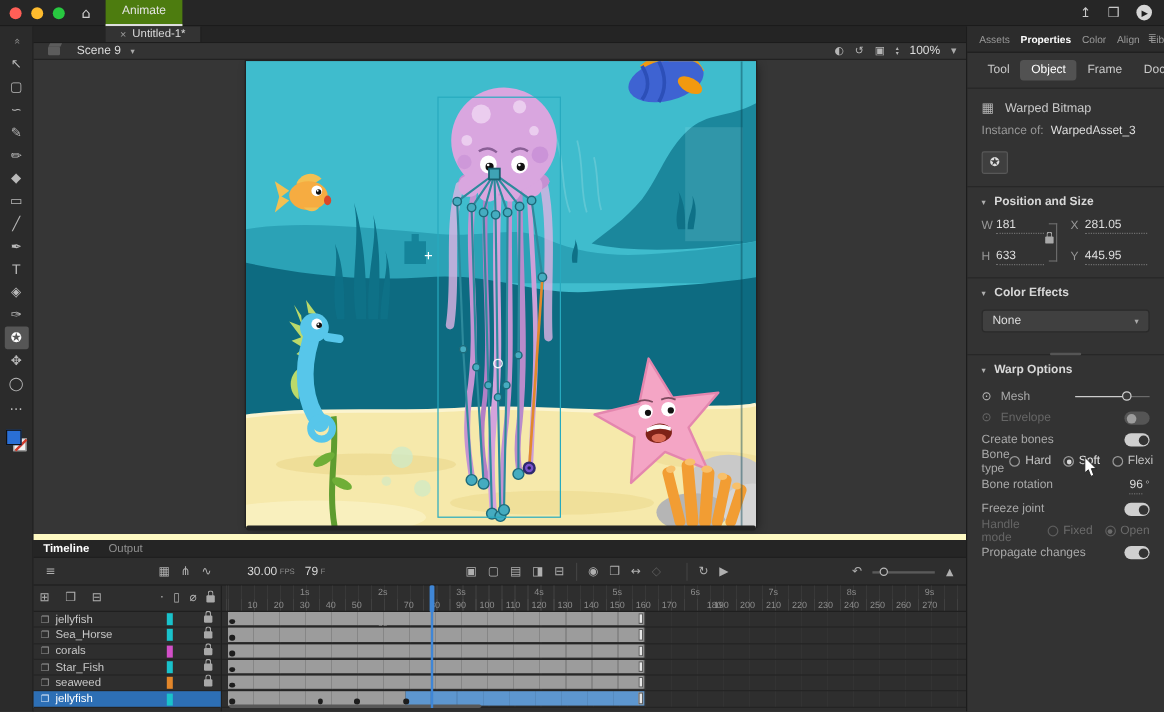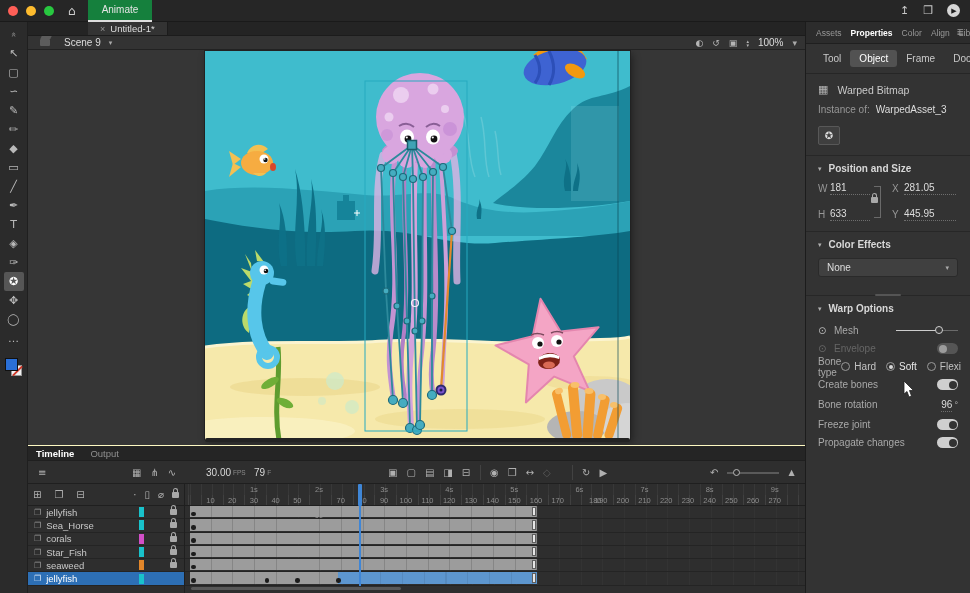--- a/index.html
+++ b/index.html
@@ -4,21 +4,21 @@
 <style>
 *{box-sizing:border-box;margin:0;padding:0}
 html,body{width:970px;height:593px;overflow:hidden}
 body{position:relative;background:#333;font-family:"Liberation Sans","DejaVu Sans",sans-serif;font-size:10px;color:#c9c9c9;-webkit-font-smoothing:antialiased}
 .icon{font-family:"DejaVu Sans",sans-serif}
 
 
 .titlebar{position:absolute;left:0;top:0;width:970px;height:22px;background:#262626;border-bottom:1px solid #1a1a1a;display:flex;align-items:center}
 .tl-dot{width:10px;height:10px;border-radius:50%;margin-left:8px}
 .home{margin-left:14px;color:#cfcfcf;font-size:12px}
-.app-tab{margin-left:12px;height:22px;display:flex;align-items:center;padding:0 14px;color:#e4e4e4;border-bottom:2px solid #dedede;background:#15803d;font-size:10px}
+.app-tab{margin-left:12px;height:22px;display:flex;align-items:center;padding:0 14px;color:#e4e4e4;border-bottom:2px solid #dedede;background:#4d7c0f;font-size:10px}
 .tb-right{margin-left:auto;display:flex;align-items:center;gap:14px;padding-right:10px}
 .tb-right .icon{color:#c9c9c9;font-size:11px}
 .playcirc{width:13px;height:13px;border-radius:50%;background:#d6d6d6;display:flex;align-items:center;justify-content:center}
 .playcirc span{font-size:7px;color:#1e1e1e;margin-left:1px}
 
 
 .left-toolbar{position:absolute;left:0;top:22px;width:28px;height:571px;background:#2b2b2b;border-right:1px solid #1f1f1f;display:flex;flex-direction:column;align-items:center;padding-top:3px}
 .tool{width:20px;height:19px;display:flex;align-items:center;justify-content:center;color:#b9b9b9;font-size:11px;border-radius:2px;font-family:"DejaVu Sans",sans-serif}
 .tool.sel{background:#565656;color:#fff}
 .tool.rot{transform:rotate(90deg);font-size:9px;color:#8d8d8d}
@@ -84,21 +84,21 @@
 .radio{width:9px;height:9px;border:1.5px solid #9a9a9a;border-radius:50%;position:relative;display:inline-block}
 .radio.checked::after{content:"";position:absolute;left:1.5px;top:1.5px;width:4px;height:4px;border-radius:50%;background:#d8d8d8}
 .radio.dimr{border-color:#5d5d5d}
 .radio.dimr.checked::after{background:#6b6b6b}
 .ropt{display:flex;align-items:center;gap:4px;color:#c3c3c3}
 .ropt.dimt{color:#6b6b6b}
 .degval{margin-left:auto}
 .deg{color:#b5b5b5;font-size:9px;margin-left:2px}
 
 
-.timeline-panel{position:absolute;left:28px;top:445px;width:777px;height:148px;background:#2e2e2e;border-top:1px solid #fef9c3}
+.timeline-panel{position:absolute;left:28px;top:445px;width:777px;height:148px;background:#2e2e2e;border-top:5px solid #fef9c3}
 .tl-tabs{height:15px;background:#252525;display:flex;align-items:center;gap:16px;padding-left:8px;border-bottom:1px solid #1f1f1f;font-size:9.5px}
 .tl-tab{color:#8f8f8f}
 .tl-tab.active{color:#fff;font-weight:bold}
 .tl-toolbar{position:relative;height:23px;border-bottom:1px solid #1f1f1f}
 .tl-toolbar .grp{position:absolute;top:0;height:23px;display:flex;align-items:center;gap:9px}
 .ticon{color:#b0b0b0;font-size:10px;font-family:"DejaVu Sans",sans-serif}
 .ticon.dis{color:#5a5a5a}
 .vsep{position:absolute;top:4px;width:1px;height:15px;background:#424242}
 .fpsblk{position:absolute;top:0;height:23px;display:flex;align-items:center;color:#d8d8d8}
 .fpsblk sup{font-size:6.5px;color:#8a8a8a;margin-left:2px}
@@ -453,51 +453,64 @@
         </span>
     </div>
     <div class="wrow dim">
       <span class="eye icon">⊙</span>
       <span>Envelope</span>
       <span class="ctl">
           <span class="toggle off"></span>
         </span>
     </div>
     <div class="wrow">
+      <span>Create bones</span>
+      <span class="ctl">
+          <span class="toggle on"></span>
+        </span>
+    </div>
+    <div class="wrow">
       <span>Bone type</span>
       <span class="ctl">
         <span class="ropt">
             <span class="radio"></span>
             <span>Hard</span>
           </span>
         <span class="ropt">
             <span class="radio checked"></span>
             <span style="color:#e8e8e8">Soft</span>
           </span>
         <span class="ropt">
             <span class="radio"></span>
             <span>Flexi</span>
           </span>
       </span>
     </div>
-    <div class="wrow">
-      <span>Create bones</span>
-      <span class="ctl">
-          <span class="toggle on"></span>
-        </span>
-    </div>
     <div class="wrow" style="margin-top:3px">
       <span>Bone rotation</span>
       <span class="degval"><span class="hot">96</span><span class="deg">°</span></span>
     </div>
     <div class="wrow" style="margin-top:3px">
       <span>Freeze joint</span>
       <span class="ctl">
           <span class="toggle on"></span>
         </span>
+    </div>
+    <div class="wrow dim">
+      <span>Handle mode</span>
+      <span class="ctl">
+        <span class="ropt dimt">
+            <span class="radio dimr"></span>
+            <span>Fixed</span>
+          </span>
+        <span class="ropt dimt">
+            <span class="radio dimr checked"></span>
+            <span>Open</span>
+          </span>
+      </span>
     </div>
     <div class="wrow">
       <span>Propagate changes</span>
       <span class="ctl">
           <span class="toggle on"></span>
         </span>
     </div>
   </div>
 </div>
 

